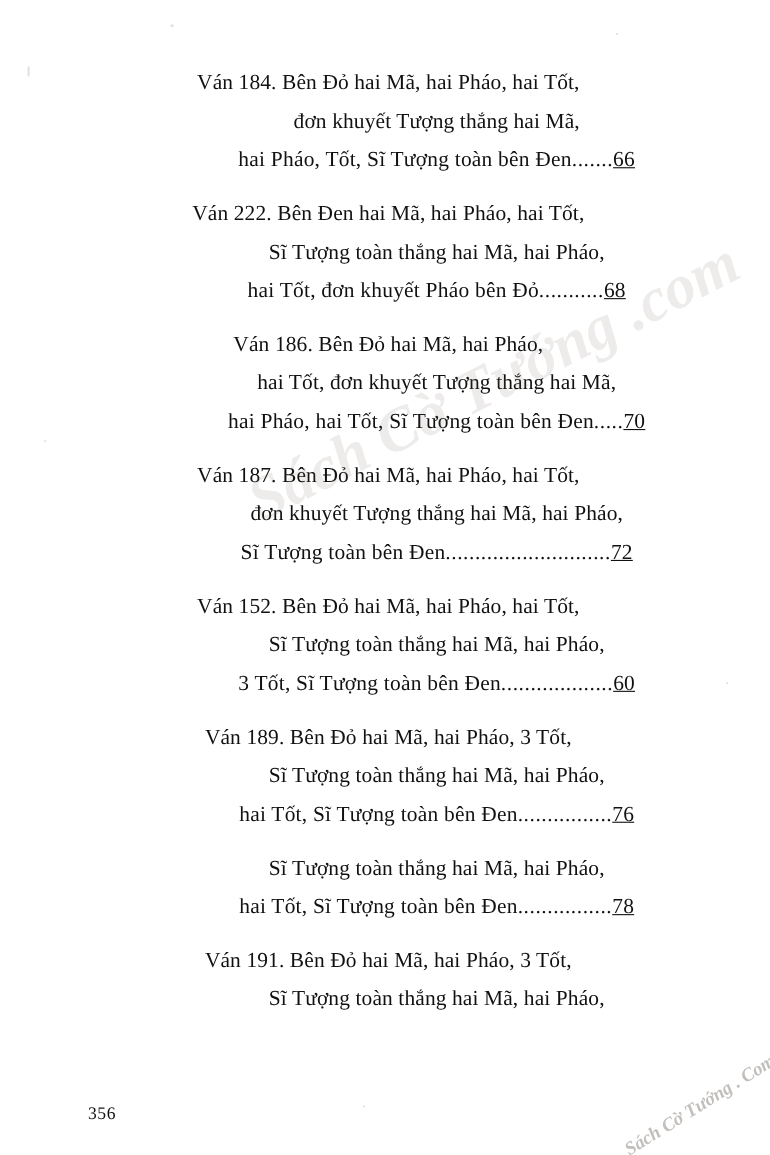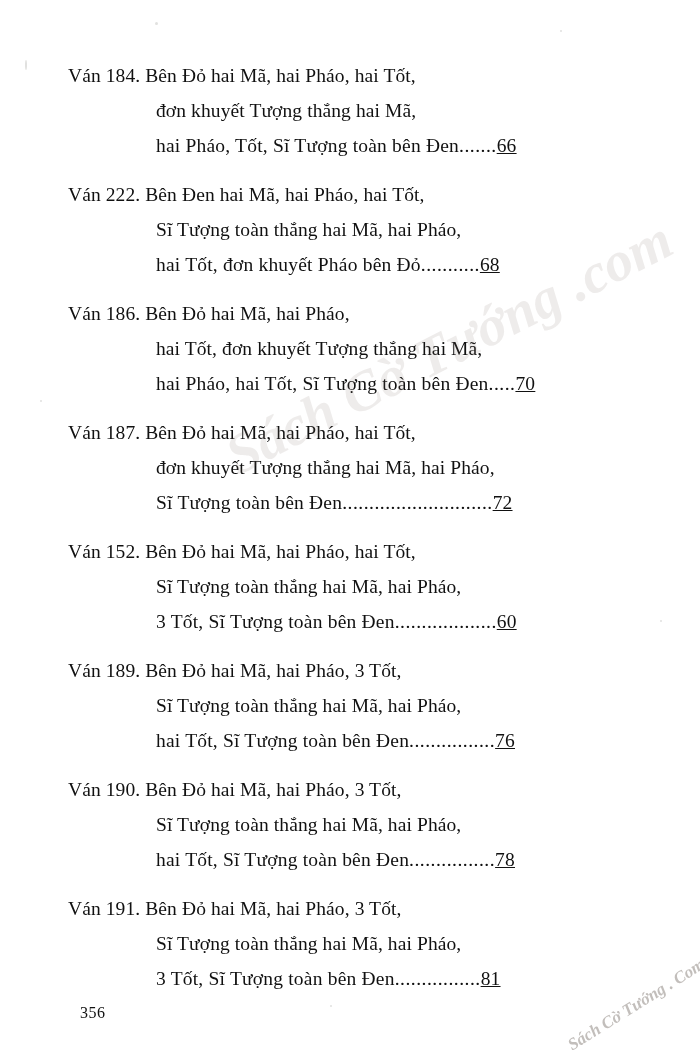--- a/index.html
+++ b/index.html
@@ -32,20 +32,21 @@
     opacity: .55;
     pointer-events: none;
   }
 
   .toc {
     margin-top: 6px;
   }
 
   .entry {
     margin-bottom: 14px;
+    text-align: center;
   }
 
   .line {
     font-size: 19.5px;
     line-height: 35px;
     white-space: nowrap;
     letter-spacing: .1px;
   }
 
   .line.first {
@@ -149,29 +150,27 @@
       <div class="line cont"><span class="label">3 Tốt, Sĩ Tượng toàn bên Đen</span><span class="leader">...................</span><span class="pg">60</span></div>
     </div>
 
     <div class="entry">
       <div class="line first">Ván 189. Bên Đỏ hai Mã, hai Pháo, 3 Tốt,</div>
       <div class="line cont">Sĩ Tượng toàn thắng hai Mã, hai Pháo,</div>
       <div class="line cont"><span class="label">hai Tốt, Sĩ Tượng toàn bên Đen</span><span class="leader">................</span><span class="pg">76</span></div>
     </div>
 
     <div class="entry">
-      <div class="line first">Ván 190. Bên Đỏ hai Mã, hai Pháo, 3 Tốt,</div>
       <div class="line cont">Sĩ Tượng toàn thắng hai Mã, hai Pháo,</div>
       <div class="line cont"><span class="label">hai Tốt, Sĩ Tượng toàn bên Đen</span><span class="leader">................</span><span class="pg">78</span></div>
     </div>
 
     <div class="entry">
       <div class="line first">Ván 191. Bên Đỏ hai Mã, hai Pháo, 3 Tốt,</div>
       <div class="line cont">Sĩ Tượng toàn thắng hai Mã, hai Pháo,</div>
-      <div class="line cont"><span class="label">3 Tốt, Sĩ Tượng toàn bên Đen</span><span class="leader">................</span><span class="pg">81</span></div>
     </div>
 
   </div>
 
   <div class="folio">356</div>
 
   <div class="watermark-big">Sách Cờ Tướng .com</div>
   <div class="watermark-small">Sách Cờ Tướng . Com</div>
 
 </div>

